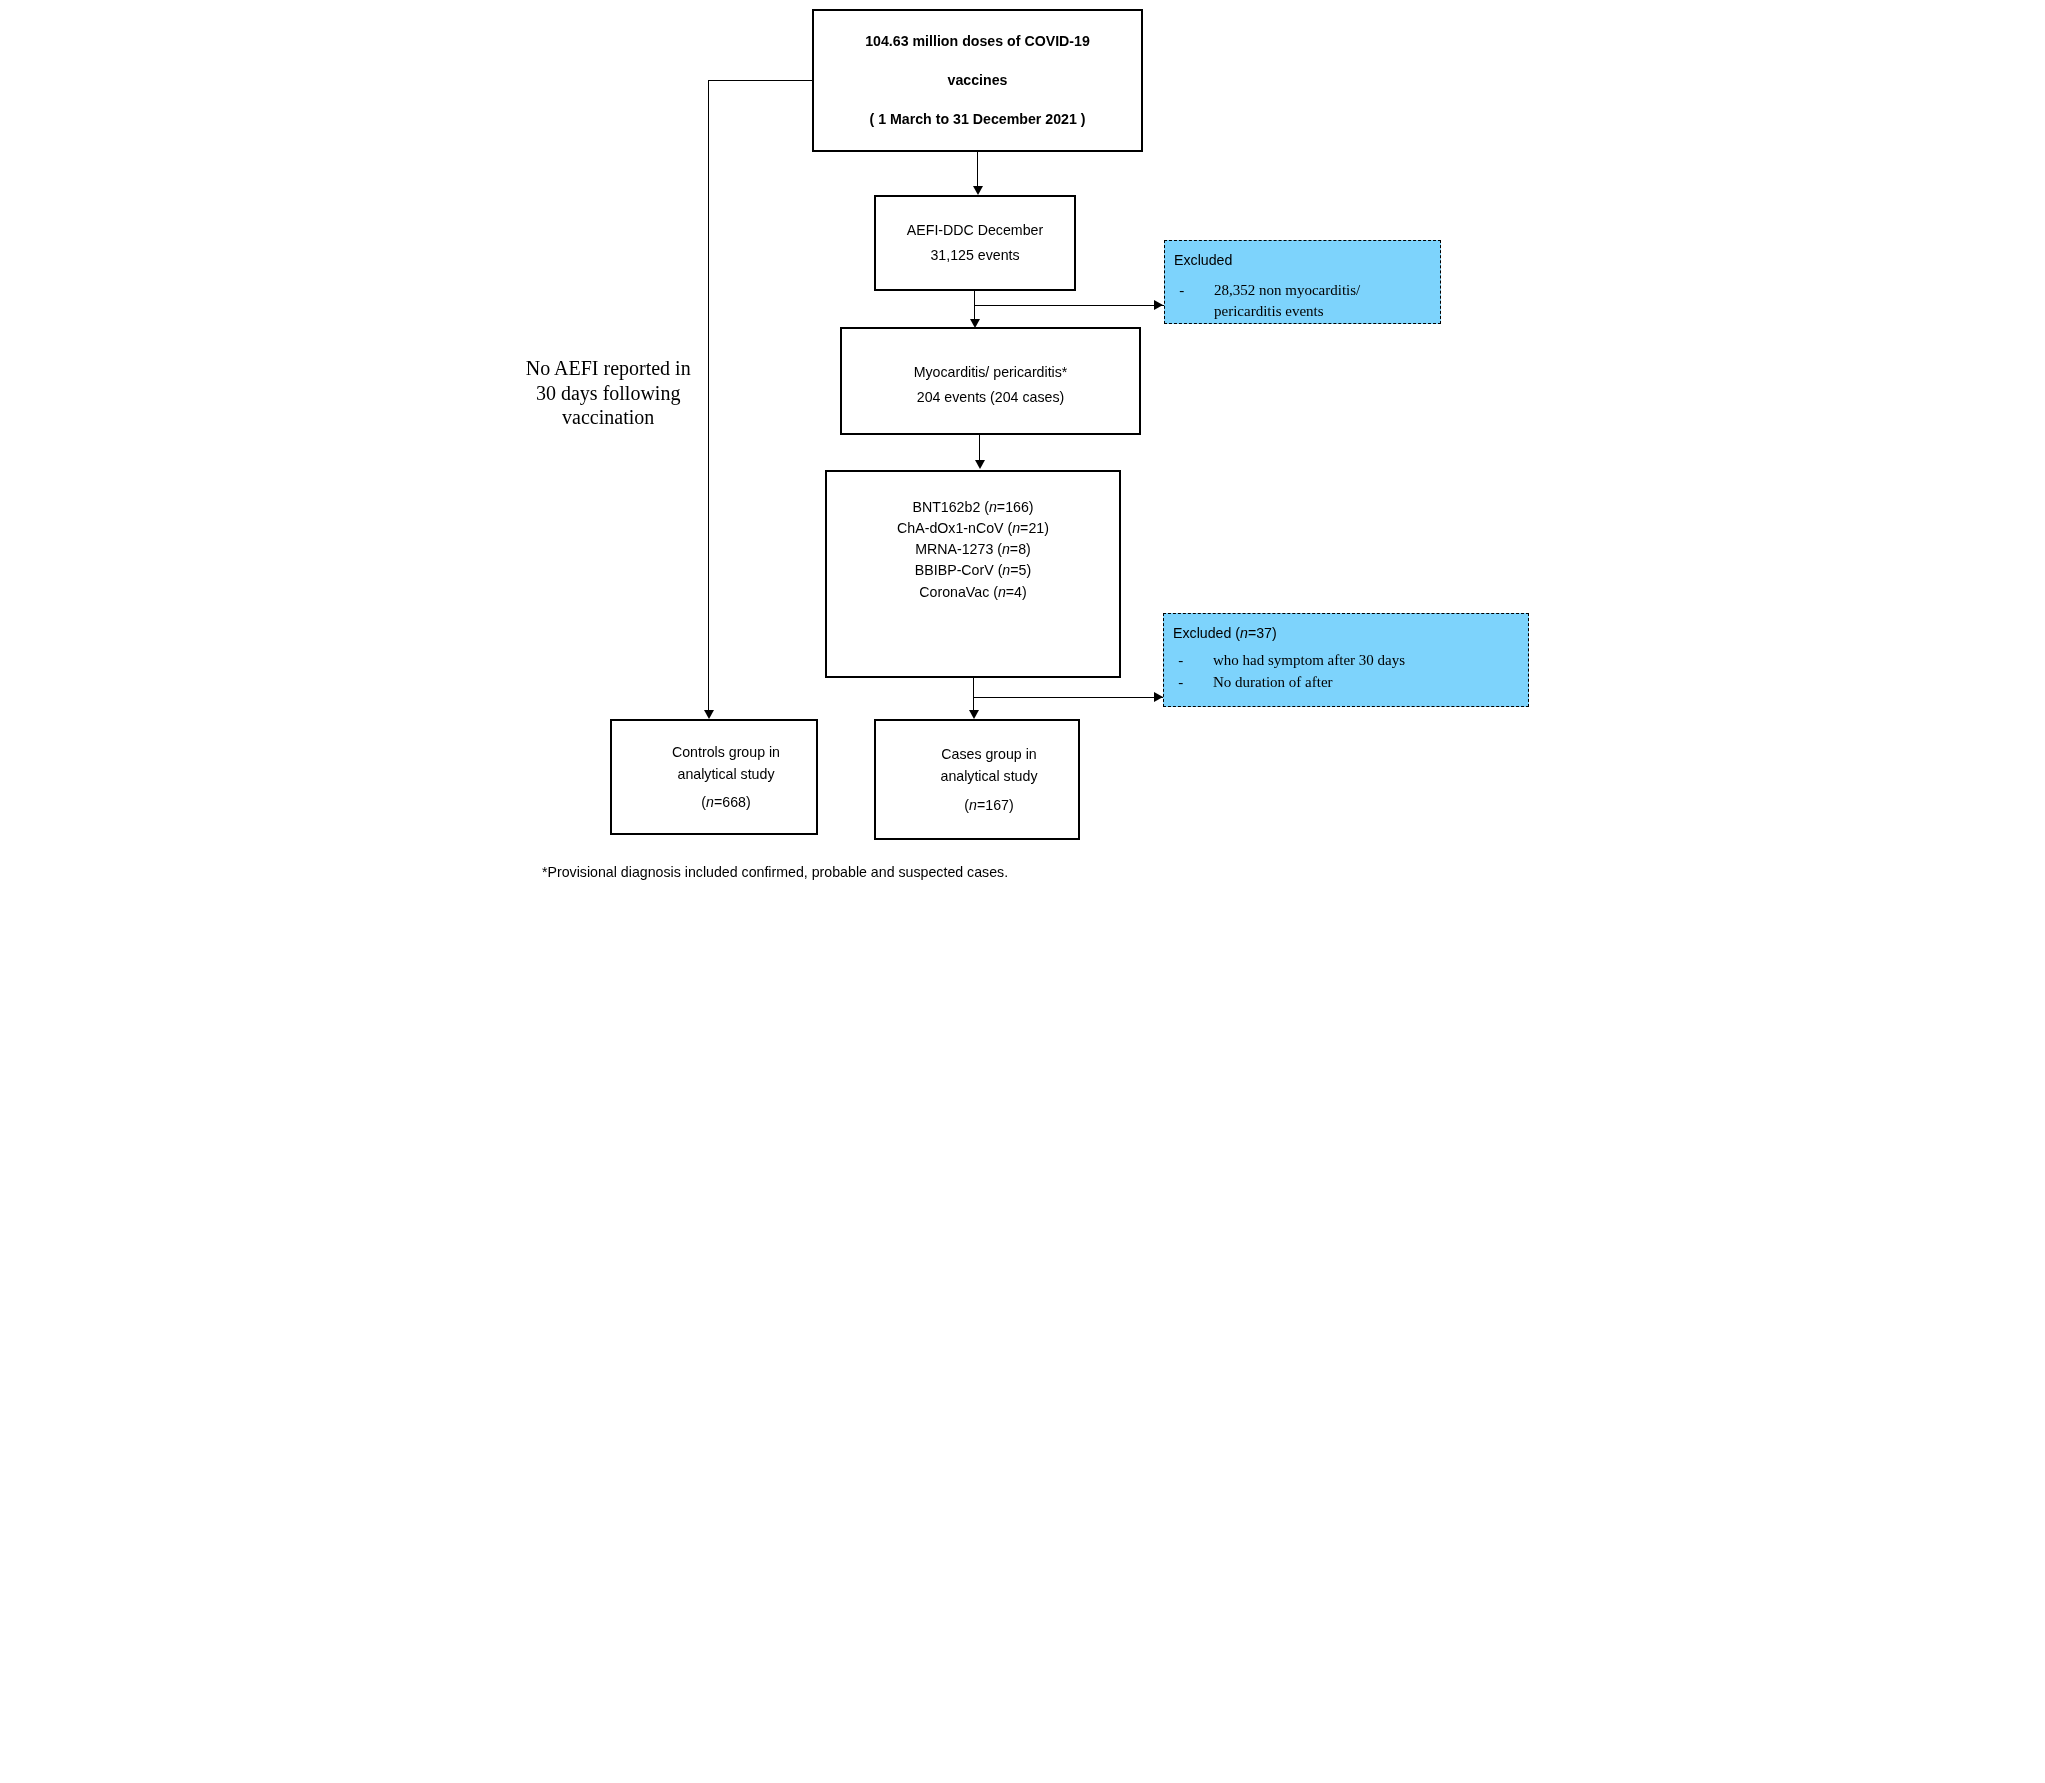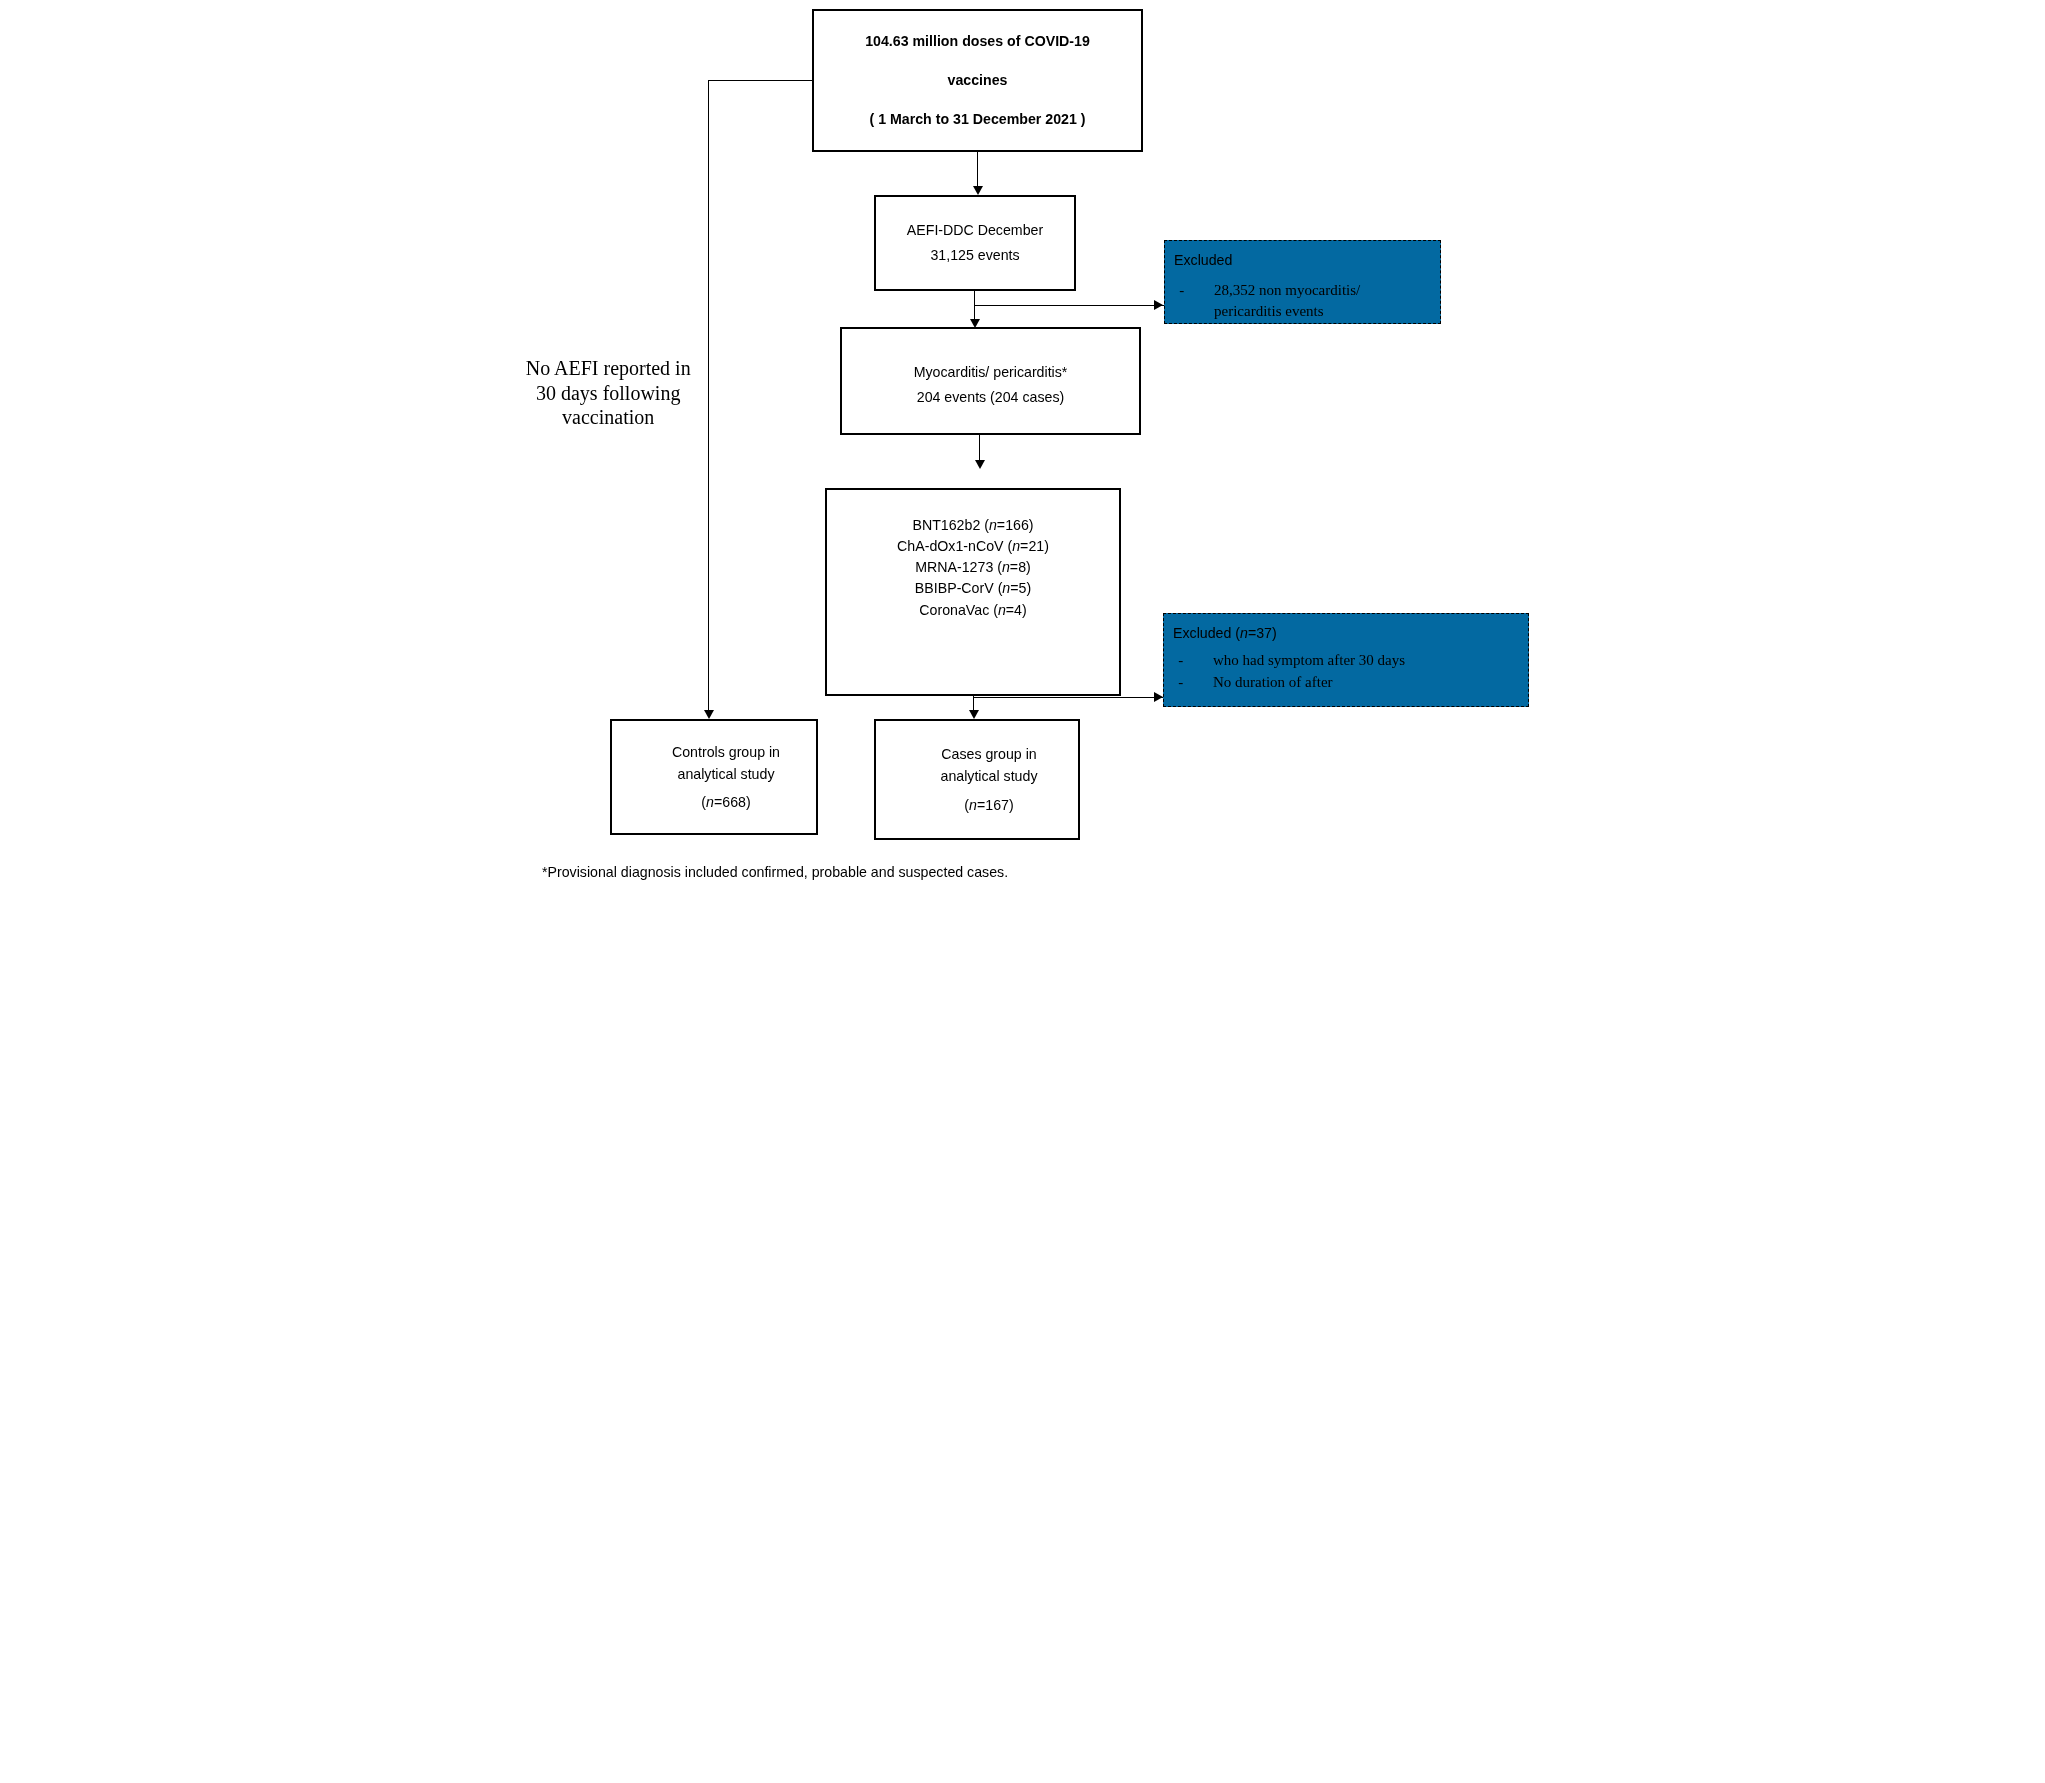--- a/index.html
+++ b/index.html
@@ -22,21 +22,21 @@
     align-items: center;
     justify-content: center;
     text-align: center;
     font-size: 14.2px;
     line-height: 24.6px;
   }
   .dashed-box {
     position: absolute;
     box-sizing: border-box;
     border: 1.9px dashed #000000;
-    background: #0369a1;
+    background: #7dd3fc;
     font-size: 14.2px;
     text-align: left;
   }
   .line { position: absolute; background: #000000; }
   .arrow-down {
     position: absolute; width: 0; height: 0;
     border-left: 5.2px solid transparent;
     border-right: 5.2px solid transparent;
     border-top: 9px solid #000000;
   }
@@ -113,21 +113,21 @@
         <span>pericarditis events</span>
       </div>
     </div>
   </div>
 
   <div class="box box3" style="left:329px; top:327px; width:301px; height:108px;">
     <div>Myocarditis/ pericarditis*</div>
     <div>204 events (204 cases)</div>
   </div>
 
-  <div class="box box4" style="left:314px; top:488px; width:296px; height:208px;">
+  <div class="box box4" style="left:314px; top:470px; width:296px; height:208px;">
     <div>BNT162b2 (<i>n</i>=166)</div>
     <div>ChA-dOx1-nCoV (<i>n</i>=21)</div>
     <div>MRNA-1273 (<i>n</i>=8)</div>
     <div>BBIBP-CorV (<i>n</i>=5)</div>
     <div>CoronaVac (<i>n</i>=4)</div>
   </div>
 
   <div class="dashed-box" style="left:652px; top:613px; width:366px; height:94px;">
     <div class="ex-header">Excluded (<i>n</i>=37)</div>
     <div class="ex-bullets2">

